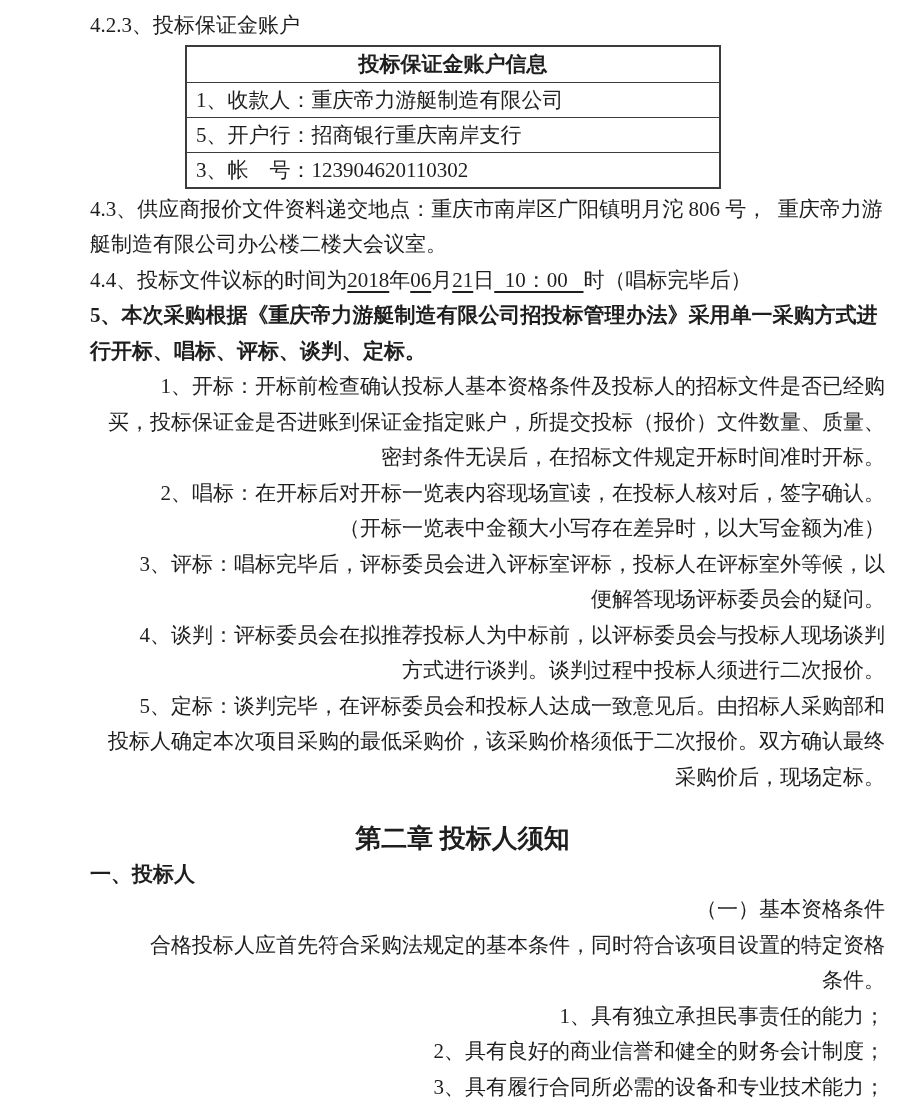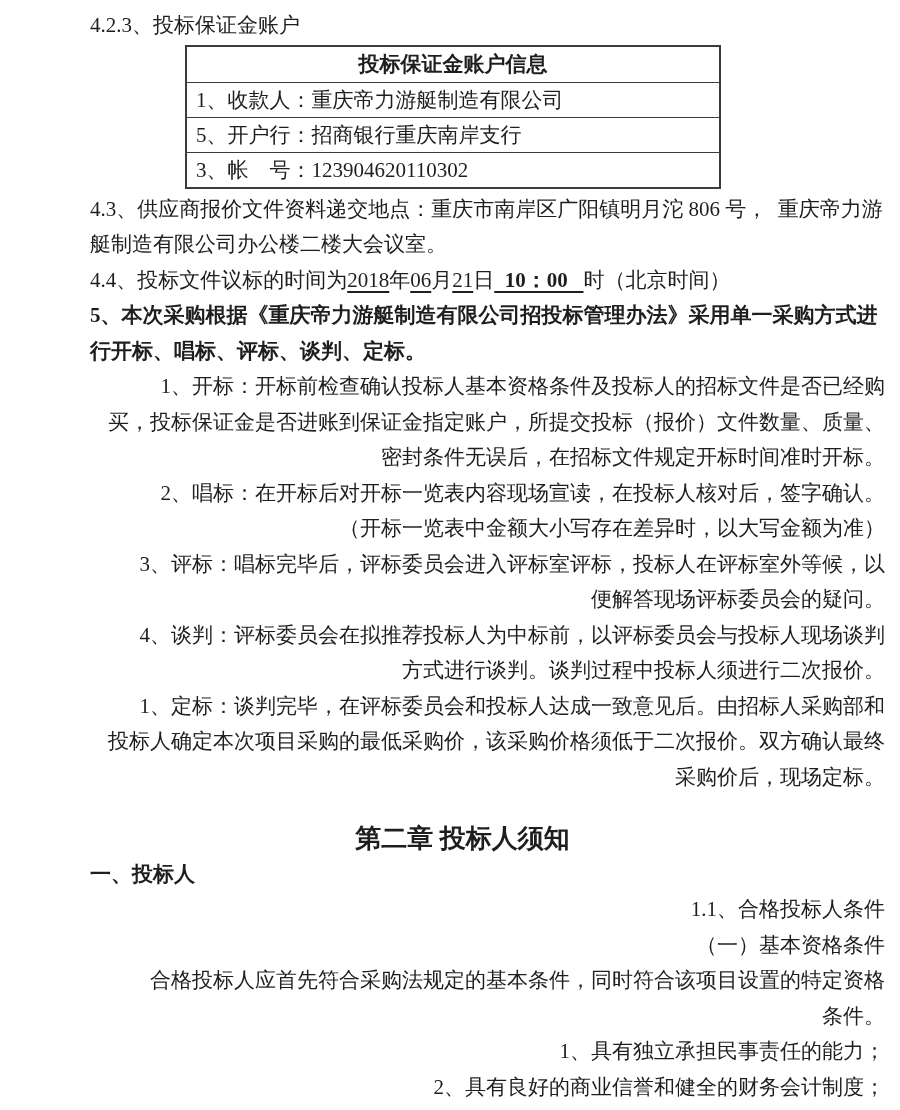--- a/index.html
+++ b/index.html
@@ -43,21 +43,21 @@
     line-height: 24px;
   }
 
   .para43 { margin-top: 2px; }
 
   .u {
     text-decoration: underline;
     text-underline-offset: 4px;
     white-space: pre;
   }
-  .u-time { font-weight: bold; }
+  .u-time { font-weight: normal; }
 
   .gap-before-ch2 { height: 26px; }
   .chapter-title {
     text-align: center;
     font-weight: bold;
     margin-right: 50px;
     font-size: 26px;
     line-height: 35.5px;
   }
 </style>
@@ -82,41 +82,40 @@
         <td>5、开户行：招商银行重庆南岸支行</td>
       </tr>
       <tr>
         <td>3、帐　号：123904620110302</td>
       </tr>
     </tbody>
   </table>
 
   <p class="para43">4.3、供应商报价文件资料递交地点：重庆市南岸区广阳镇明月沱 806 号，&nbsp;&nbsp;重庆帝力游艇制造有限公司办公楼二楼大会议室。</p>
 
-  <p><span>4.4、投标文件议标的时间为</span><span class="u">2018</span><span>年</span><span class="u">06</span><span>月</span><span class="u">21</span><span>日</span><span class="u u-time">&nbsp;&nbsp;10：00&nbsp;&nbsp;&nbsp;</span><span>时（北京时间）</span></p>
+  <p><span>4.4、投标文件议标的时间为</span><span class="u">2018</span><span>年</span><span class="u">06</span><span>月</span><span class="u">21</span><span>日</span><span class="u u-time">&nbsp;&nbsp;10：00&nbsp;&nbsp;&nbsp;</span><span>时（唱标完毕后）</span></p>
 
   <p class="bold">5、本次采购根据《重庆帝力游艇制造有限公司招投标管理办法》采用单一采购方式进行开标、唱标、评标、谈判、定标。</p>
 
   <p class="indent2">1、开标：开标前检查确认投标人基本资格条件及投标人的招标文件是否已经购买，投标保证金是否进账到保证金指定账户，所提交投标（报价）文件数量、质量、密封条件无误后，在招标文件规定开标时间准时开标。</p>
 
   <p class="indent2">2、唱标：在开标后对开标一览表内容现场宣读，在投标人核对后，签字确认。（开标一览表中金额大小写存在差异时，以大写金额为准）</p>
 
   <p class="indent2">3、评标：唱标完毕后，评标委员会进入评标室评标，投标人在评标室外等候，以便解答现场评标委员会的疑问。</p>
 
   <p class="indent2">4、谈判：评标委员会在拟推荐投标人为中标前，以评标委员会与投标人现场谈判方式进行谈判。谈判过程中投标人须进行二次报价。</p>
 
-  <p class="indent2">1、定标：谈判完毕，在评标委员会和投标人达成一致意见后。由招标人采购部和投标人确定本次项目采购的最低采购价，该采购价格须低于二次报价。双方确认最终采购价后，现场定标。</p>
+  <p class="indent2">5、定标：谈判完毕，在评标委员会和投标人达成一致意见后。由招标人采购部和投标人确定本次项目采购的最低采购价，该采购价格须低于二次报价。双方确认最终采购价后，现场定标。</p>
 
   <div class="gap-before-ch2"></div>
 
   <p class="chapter-title">第二章 投标人须知</p>
 
   <p class="bold">一、投标人</p>
 
-  <p class="indent2">1.1、合格投标人条件</p>
 
   <p class="indent2">（一）基本资格条件</p>
 
   <p class="indent2">合格投标人应首先符合采购法规定的基本条件，同时符合该项目设置的特定资格条件。</p>
 
   <p class="indent2">1、具有独立承担民事责任的能力；</p>
 
   <p class="indent2">2、具有良好的商业信誉和健全的财务会计制度；</p>
 
   <p class="indent2">3、具有履行合同所必需的设备和专业技术能力；</p>

